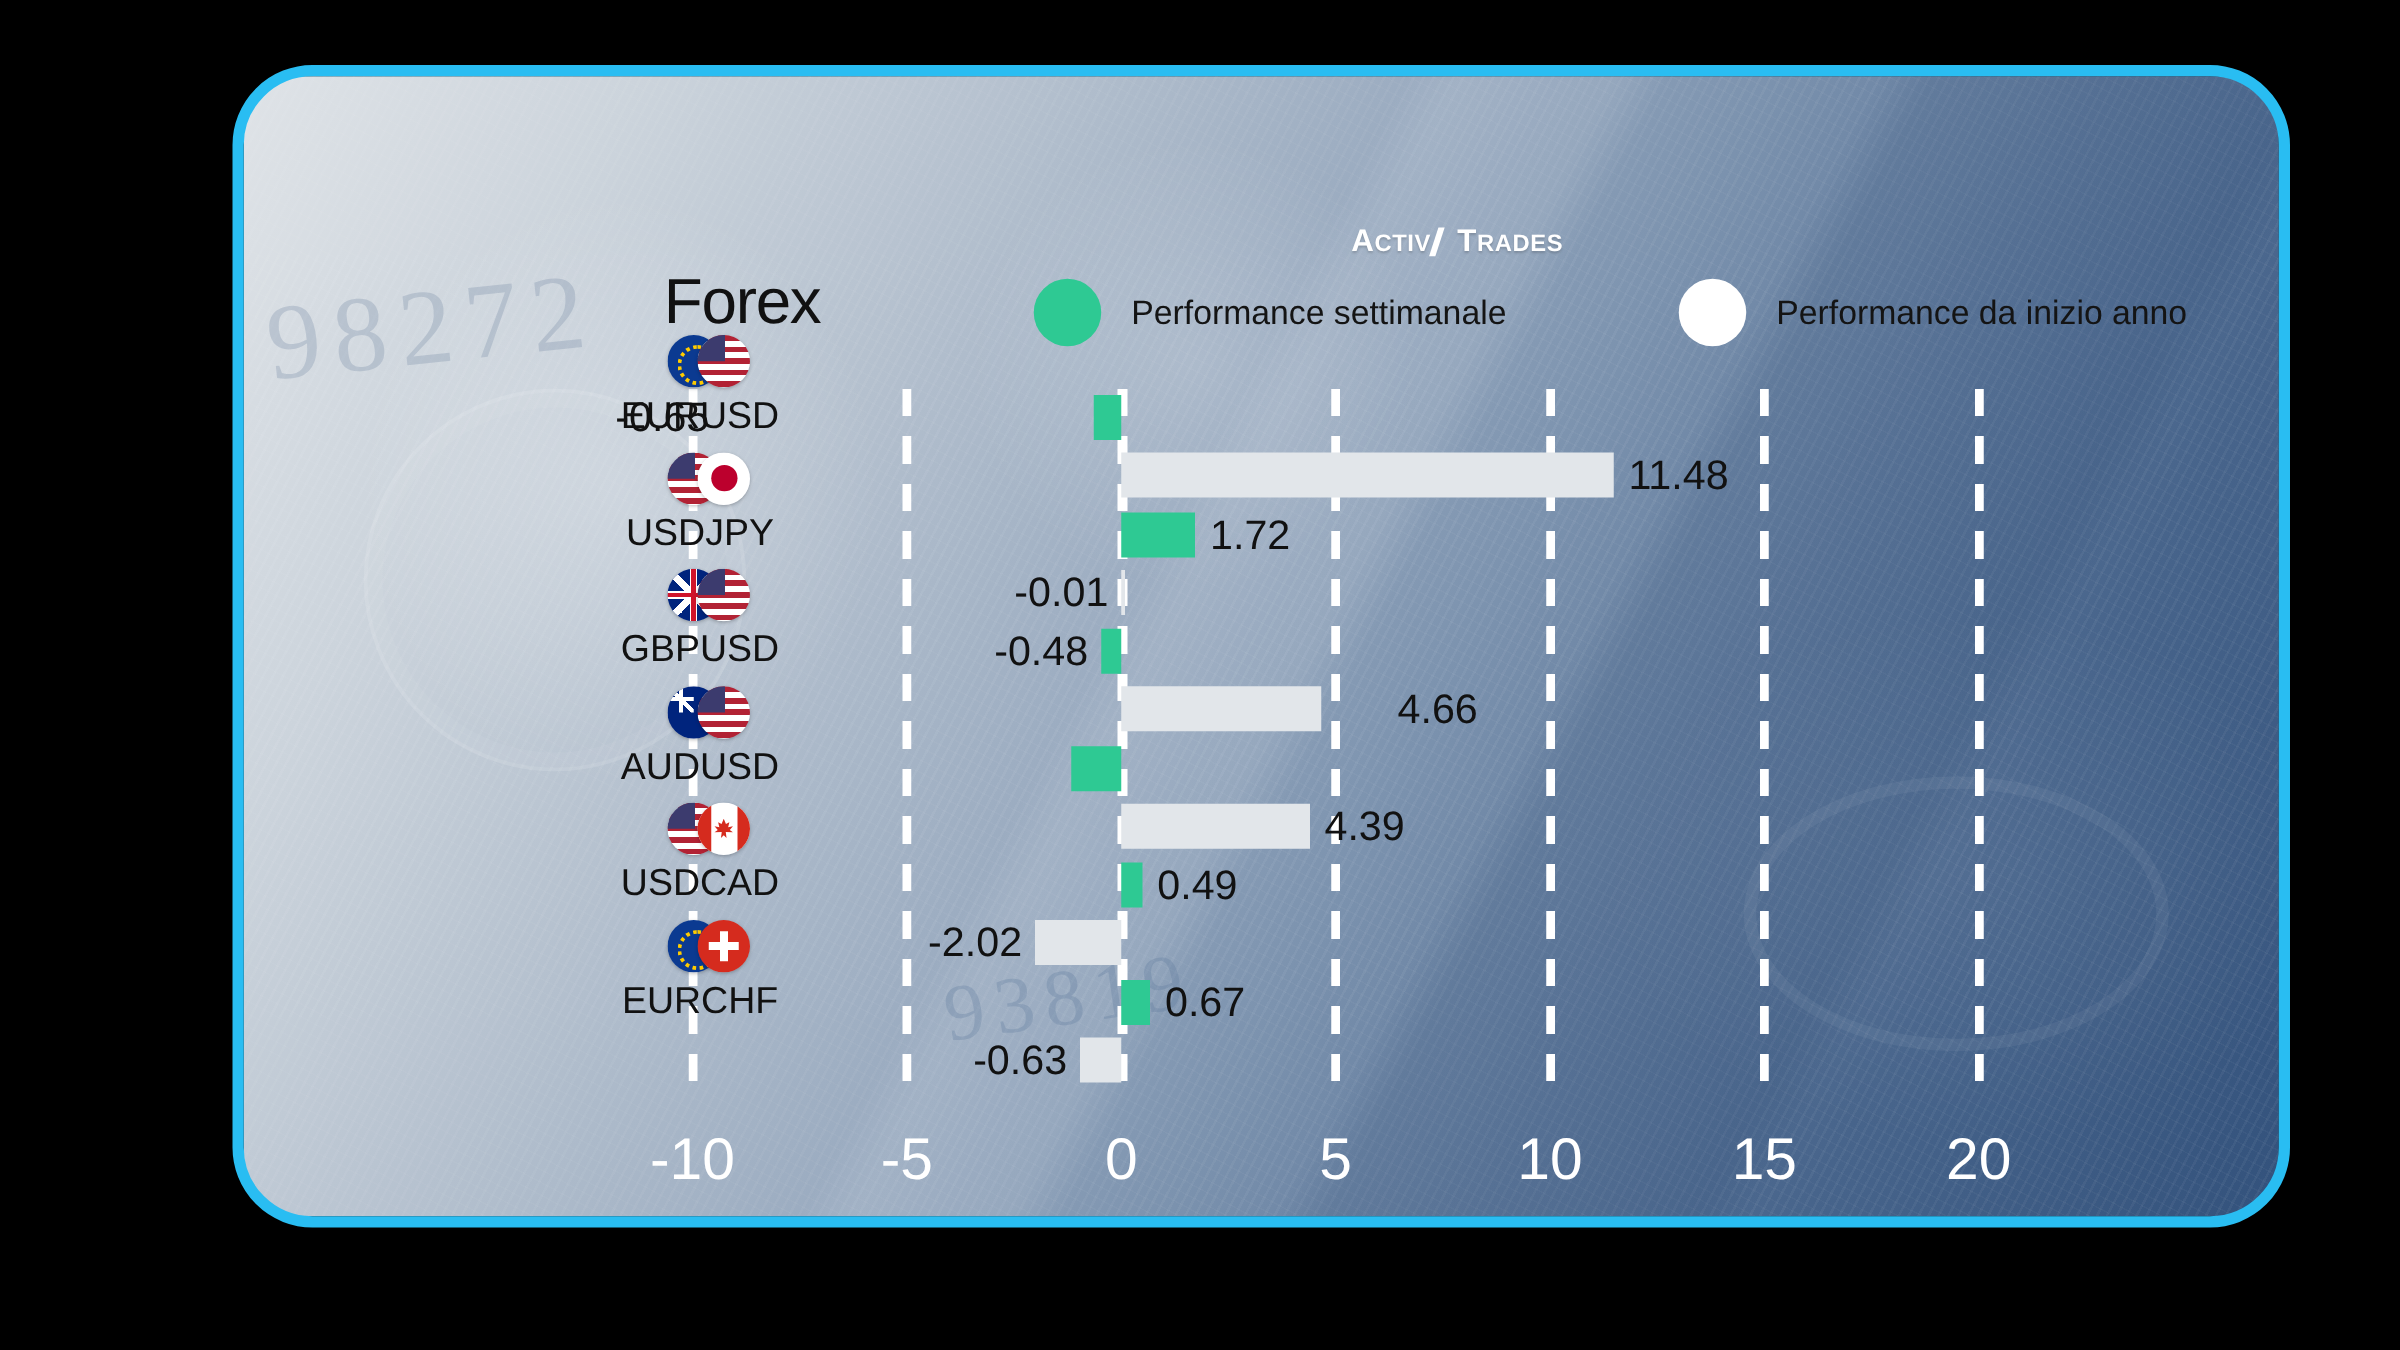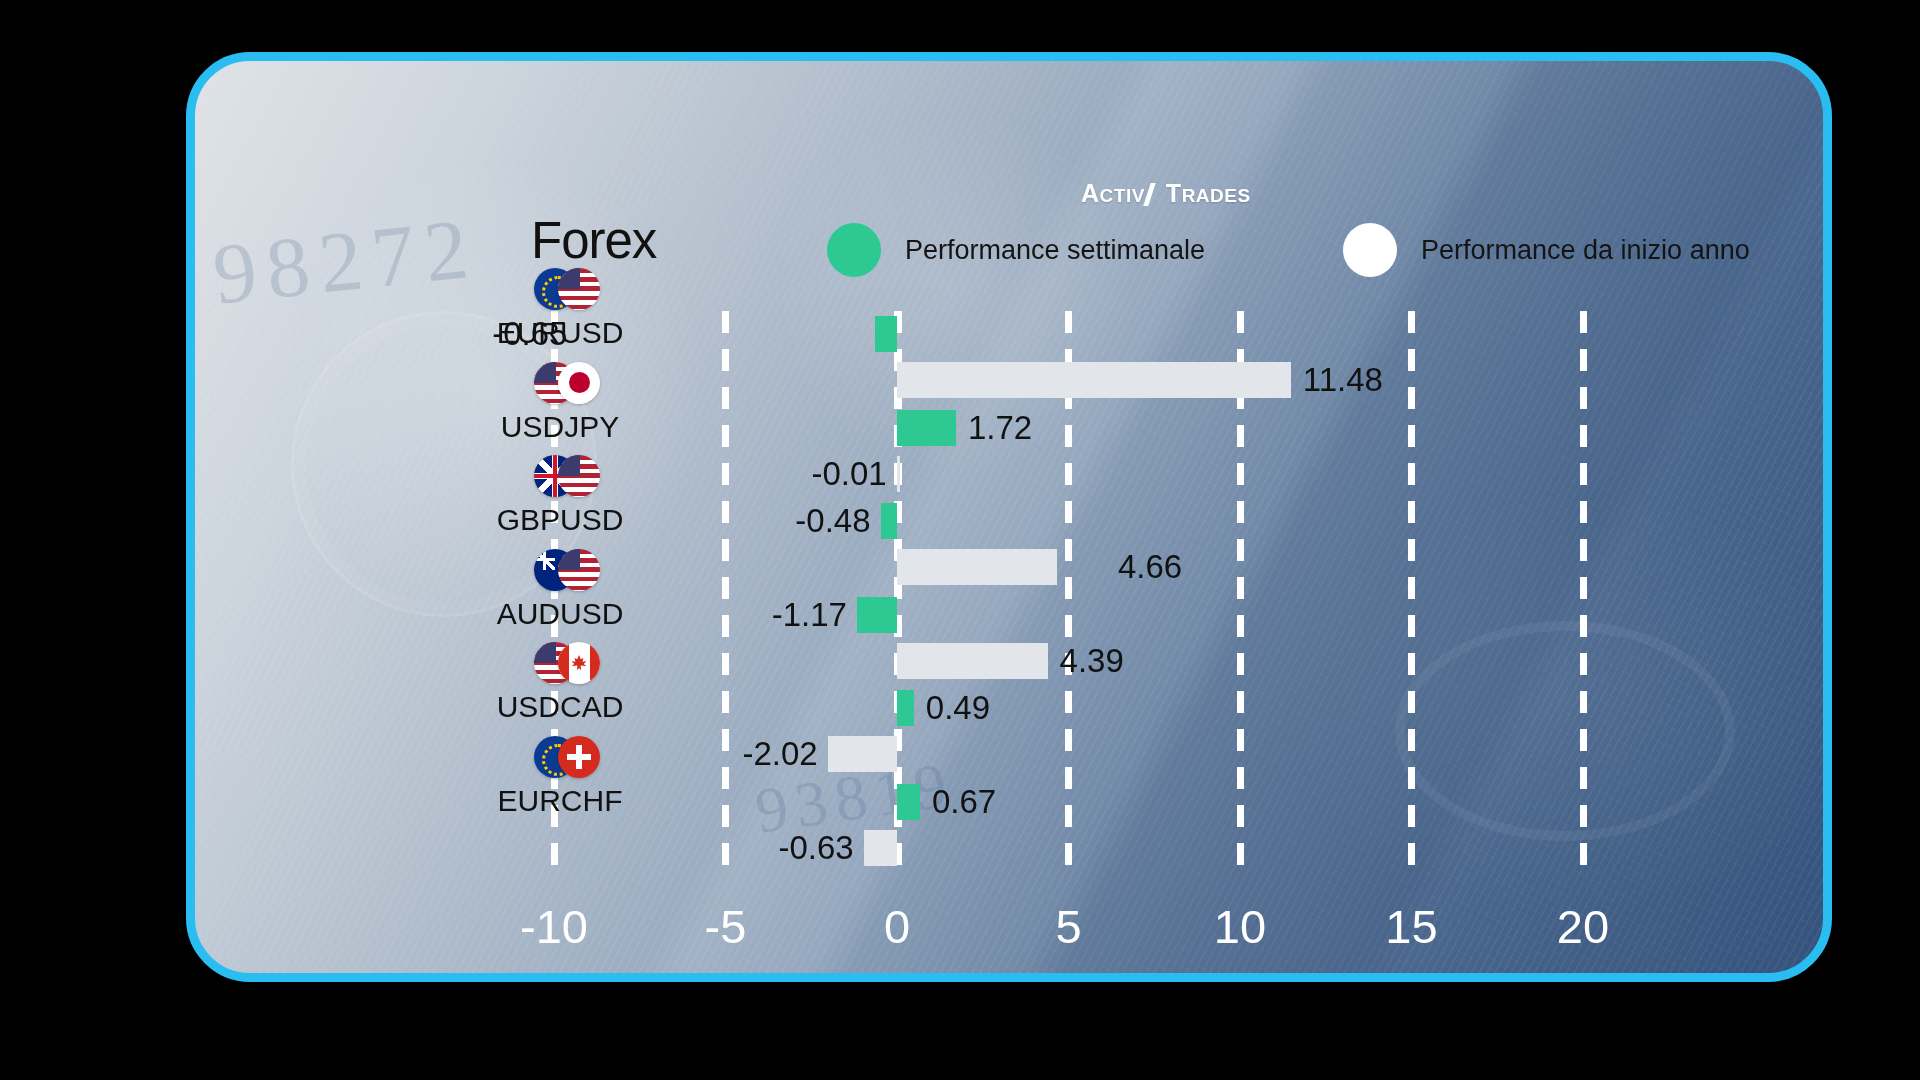--- a/index.html
+++ b/index.html
@@ -244,21 +244,20 @@
             <div class="flag a">
               <div class="fl f-au"></div>
             </div>
             <div class="flag b">
               <div class="fl f-us"></div>
             </div>
           </div>
           <div class="name">AUDUSD</div>
         </div>
         <div class="bar week" style="left: 661.869px; width: 40.131px; top: 535.5px;"></div>
-        <div class="barlabel" style="top: 535.5px; left: 0px; width: 651.869px; text-align: right;">-1.17</div>
         <div class="bar ytd" style="left: 702px; width: 150.577px; top: 581.5px;"></div>
         <div class="barlabel" style="top: 581.5px; left: 864.577px;">4.39</div>
         <div class="row-label" style="left: 365px; top: 581px;">
           <div class="flags">
             <div class="flag a">
               <div class="fl f-us"></div>
             </div>
             <div class="flag b">
               <div class="fl f-ca">
                 <div class="leaf"></div>

